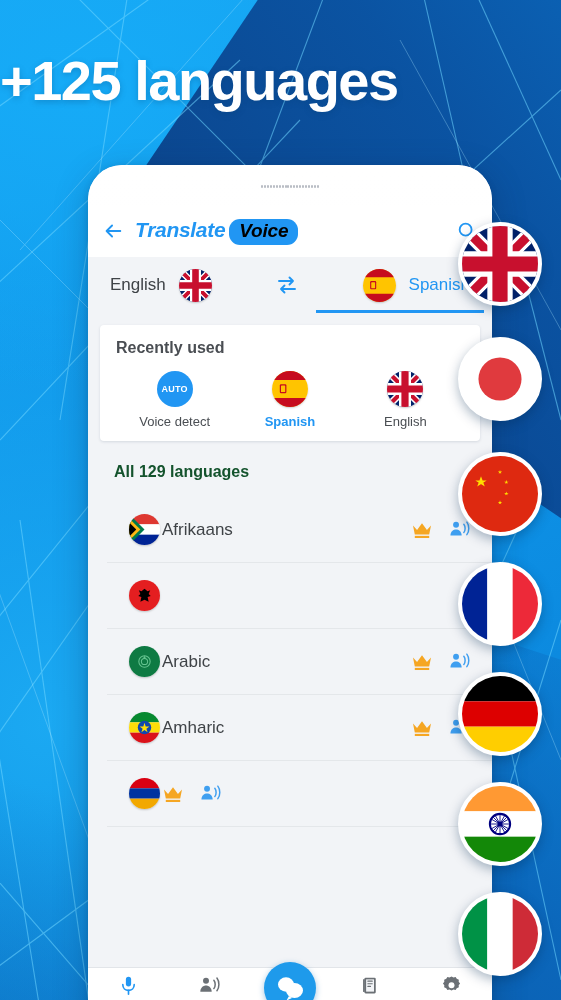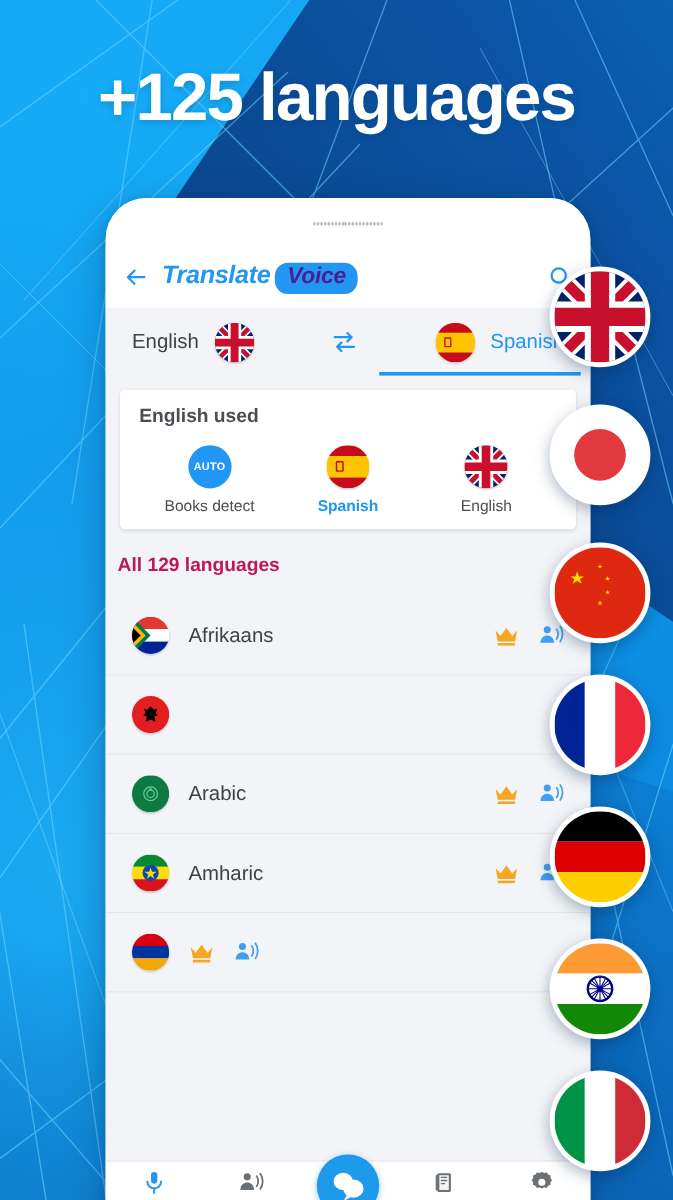--- a/index.html
+++ b/index.html
@@ -90,21 +90,21 @@
     flex: 0 0 auto;
     position: relative;
   }
   .back-arrow { width: 22px; height: 22px; flex: 0 0 auto; }
   .brand { display: flex; align-items: baseline; gap: 4px; }
   .brand-1 {
     font-size: 21px; font-weight: 700; color: #2196f3;
     letter-spacing: -.3px; font-style: italic;
   }
   .brand-2 {
-    font-size: 19px; font-weight: 700; color: #4c1d95;
+    font-size: 19px; font-weight: 700; color: #000000;
     background: #2196f3; border-radius: 11px;
     padding: 1px 10px 3px; letter-spacing: -.2px; font-style: italic;
   }
   .appbar-spacer { flex: 1 1 auto; }
   .search-icon { width: 22px; height: 22px; flex: 0 0 auto; }
 
   
   .lang-tabs {
     height: 56px; background: #f2f4f7;
     display: flex; align-items: center;
@@ -156,29 +156,30 @@
   .recent-item.sel .recent-name { color: #2196f3; font-weight: 700; }
   .auto-badge {
     width: 36px; height: 36px; border-radius: 50%;
     background: #2196f3; color: #fff;
     font-size: 9px; font-weight: 700; letter-spacing: .3px;
     display: flex; align-items: center; justify-content: center;
   }
 
   
   .all-title {
-    font-size: 16px; font-weight: 700; color: #be185d;
-    padding: 22px 10px 16px; flex: 0 0 auto;
+    font-size: 16px; font-weight: 700; color: #14532d;
+    padding: 22px 26px 16px; flex: 0 0 auto;
   }
   .lang-list { flex: 1 1 auto; overflow: hidden; }
   .lang-row {
     height: 66px; display: flex; align-items: center;
-    padding: 0 22px; gap: 16px;
+    padding: 0 22px; gap: 2px;
     border-bottom: 1px solid #e4e7ea;
     background: #f2f4f7;
+    margin-left: 19px;
   }
   .lang-name { font-size: 17px; color: #3f4347; flex: 1 1 auto; }
   .row-icons { display: flex; align-items: center; gap: 16px; }
   .crown-icon { width: 22px; height: 18px; }
   .speak-icon { width: 21px; height: 19px; }
 
   
   .bottom-nav {
     height: 58px; background: #ffffff;
     border-top: 1px solid #e2e5e9;
@@ -200,21 +201,20 @@
     width: 52px; height: 52px; border-radius: 50%;
     background: #1e9aeb;
     display: flex; align-items: center; justify-content: center;
     box-shadow: 0 2px 6px rgba(20,110,180,.40);
   }
 
   
   .headline {
     position: absolute;
     left: 0; right: 0; top: 48px;
-    text-align: center;
     font-size: 56px; font-weight: 700; color: #ffffff;
     letter-spacing: -1.5px;
     text-shadow: 0 2px 6px rgba(8,60,110,.28);
   }
 
   
   .float-flag {
     position: absolute;
     border-radius: 50%;
     background: #fff;
@@ -336,26 +336,26 @@
               <rect x="13" y="22" width="11" height="15" rx="2" fill="#C60B1E"></rect>
               <rect x="15" y="24" width="7" height="11" rx="1" fill="#FFC400"></rect>
             </svg>
           </span>
           <span class="tab-label">Spanish</span>
         </div>
         <div class="tab-underline"></div>
       </div>
 
       <div class="recent-card">
-        <div class="recent-title">English used</div>
+        <div class="recent-title">Recently used</div>
         <div class="recent-row">
 
           <div class="recent-item">
             <span class="auto-badge">AUTO</span>
-            <span class="recent-name">Books detect</span>
+            <span class="recent-name">Voice detect</span>
           </div>
 
           <div class="recent-item sel">
             <span class="flag" style="width:36px;height:36px;">
               <svg viewBox="0 0 60 60">
                 <rect width="60" height="60" fill="#FFC400"></rect>
                 <rect width="60" height="15" fill="#C60B1E"></rect>
                 <rect y="45" width="60" height="15" fill="#C60B1E"></rect>
                 <rect x="13" y="22" width="11" height="15" rx="2" fill="#C60B1E"></rect>
                 <rect x="15" y="24" width="7" height="11" rx="1" fill="#FFC400"></rect>

